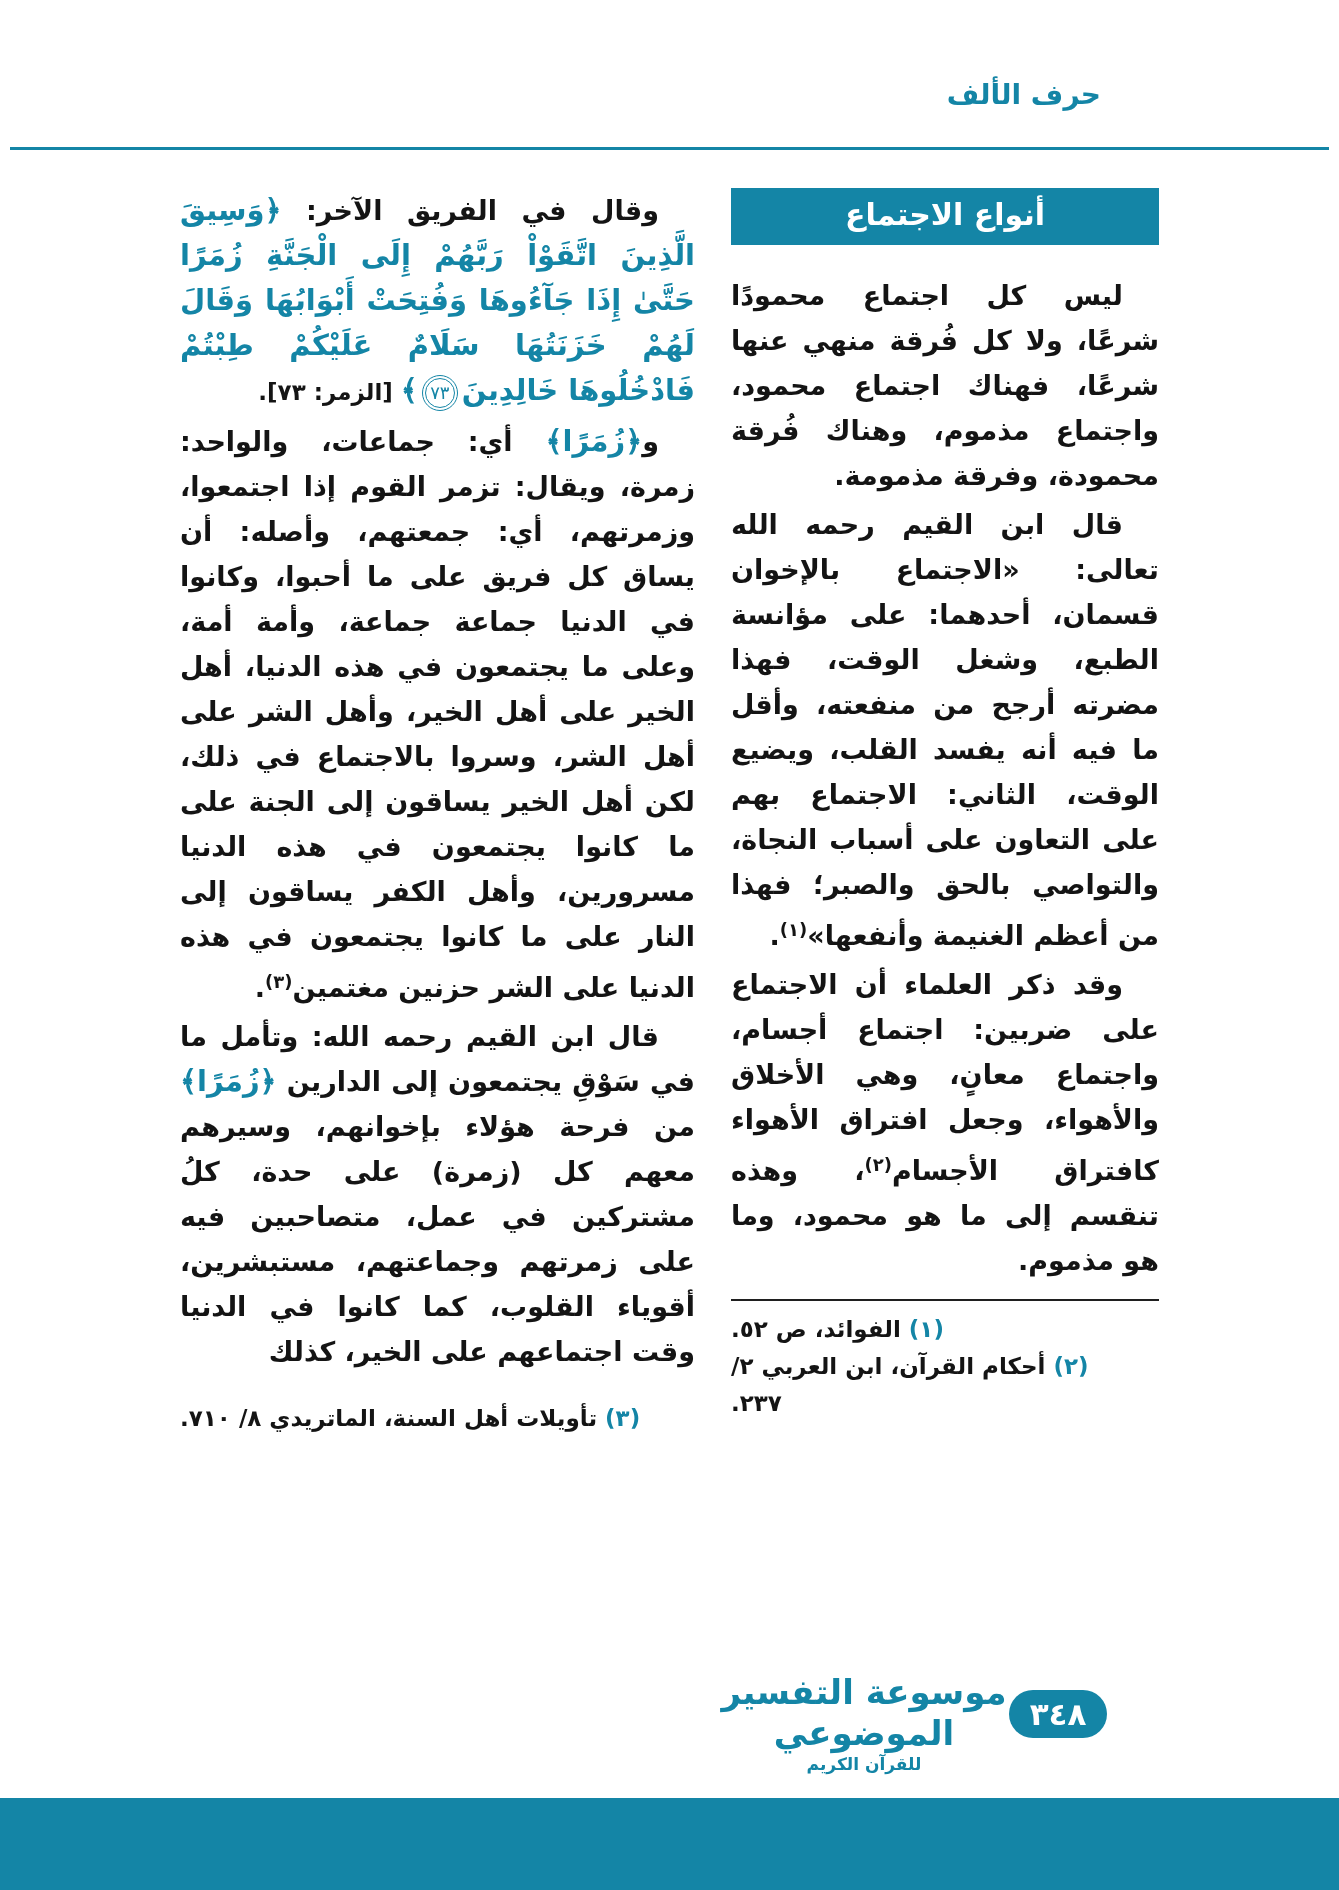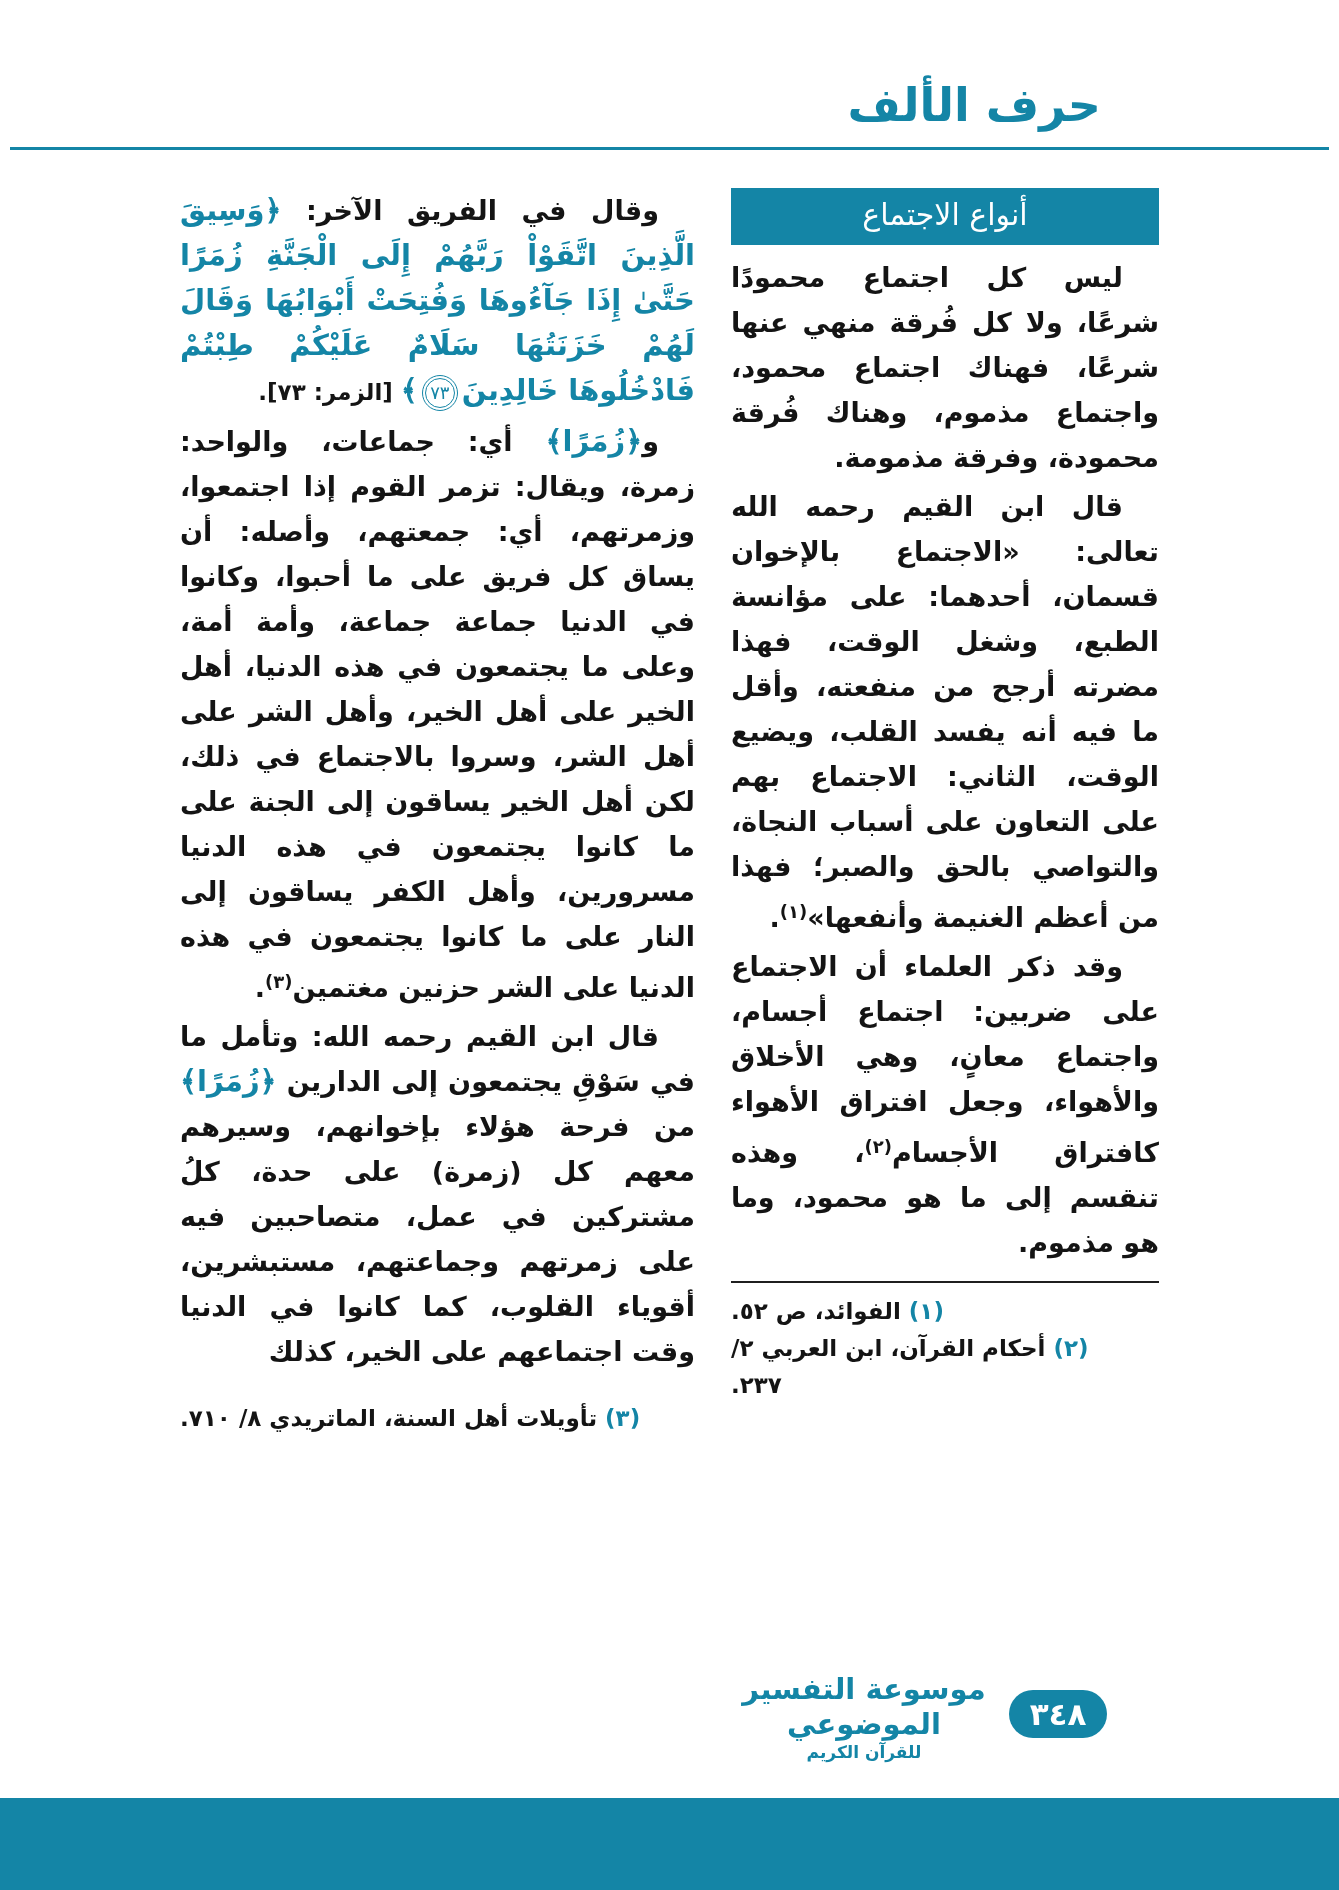--- a/index.html
+++ b/index.html
@@ -19,21 +19,21 @@
     margin:0 auto;
     background:#ffffff;
     overflow:hidden;
   }
   
   .chapter-title{
     position:absolute;
     top:78px;
     right:238px;
     color:var(--accent);
-    font-size:46px;
+    font-size:28px;
     font-weight:bold;
     letter-spacing:1px;
   }
   .header-rule{
     position:absolute;
     top:147px;
     left:10px;
     right:10px;
     height:3px;
     background:var(--accent);
@@ -48,23 +48,23 @@
     gap:36px;
   }
   .col{min-width:0;}
   .col-right{flex:0 0 428px;}
   .col-left{flex:1;}
   .section-title{
     background:var(--accent);
     color:#ffffff;
     text-align:center;
     font-size:30px;
-    font-weight:normal;
+    font-weight:bold;
     padding:9px 0 13px;
-    margin-bottom:10px;
+    margin-bottom:28px;
   }
   .block{
     font-size:27px;
     line-height:45px;
     font-weight:bold;
     color:var(--ink);
     text-align:justify;
     text-indent:36px;
     margin-bottom:4px;
   }
@@ -124,21 +124,21 @@
   .publisher-logo{
     position:absolute;
     top:1672px;
     right:330px;
     width:290px;
     text-align:center;
     color:var(--accent);
     line-height:1.2;
   }
   .logo-line1{
-    font-size:29px;
+    font-size:34px;
     font-weight:bold;
   }
   .logo-line2{
     font-size:17px;
     font-weight:bold;
     margin-top:0;
   }
   .page-badge{
     position:absolute;
     top:1690px;

